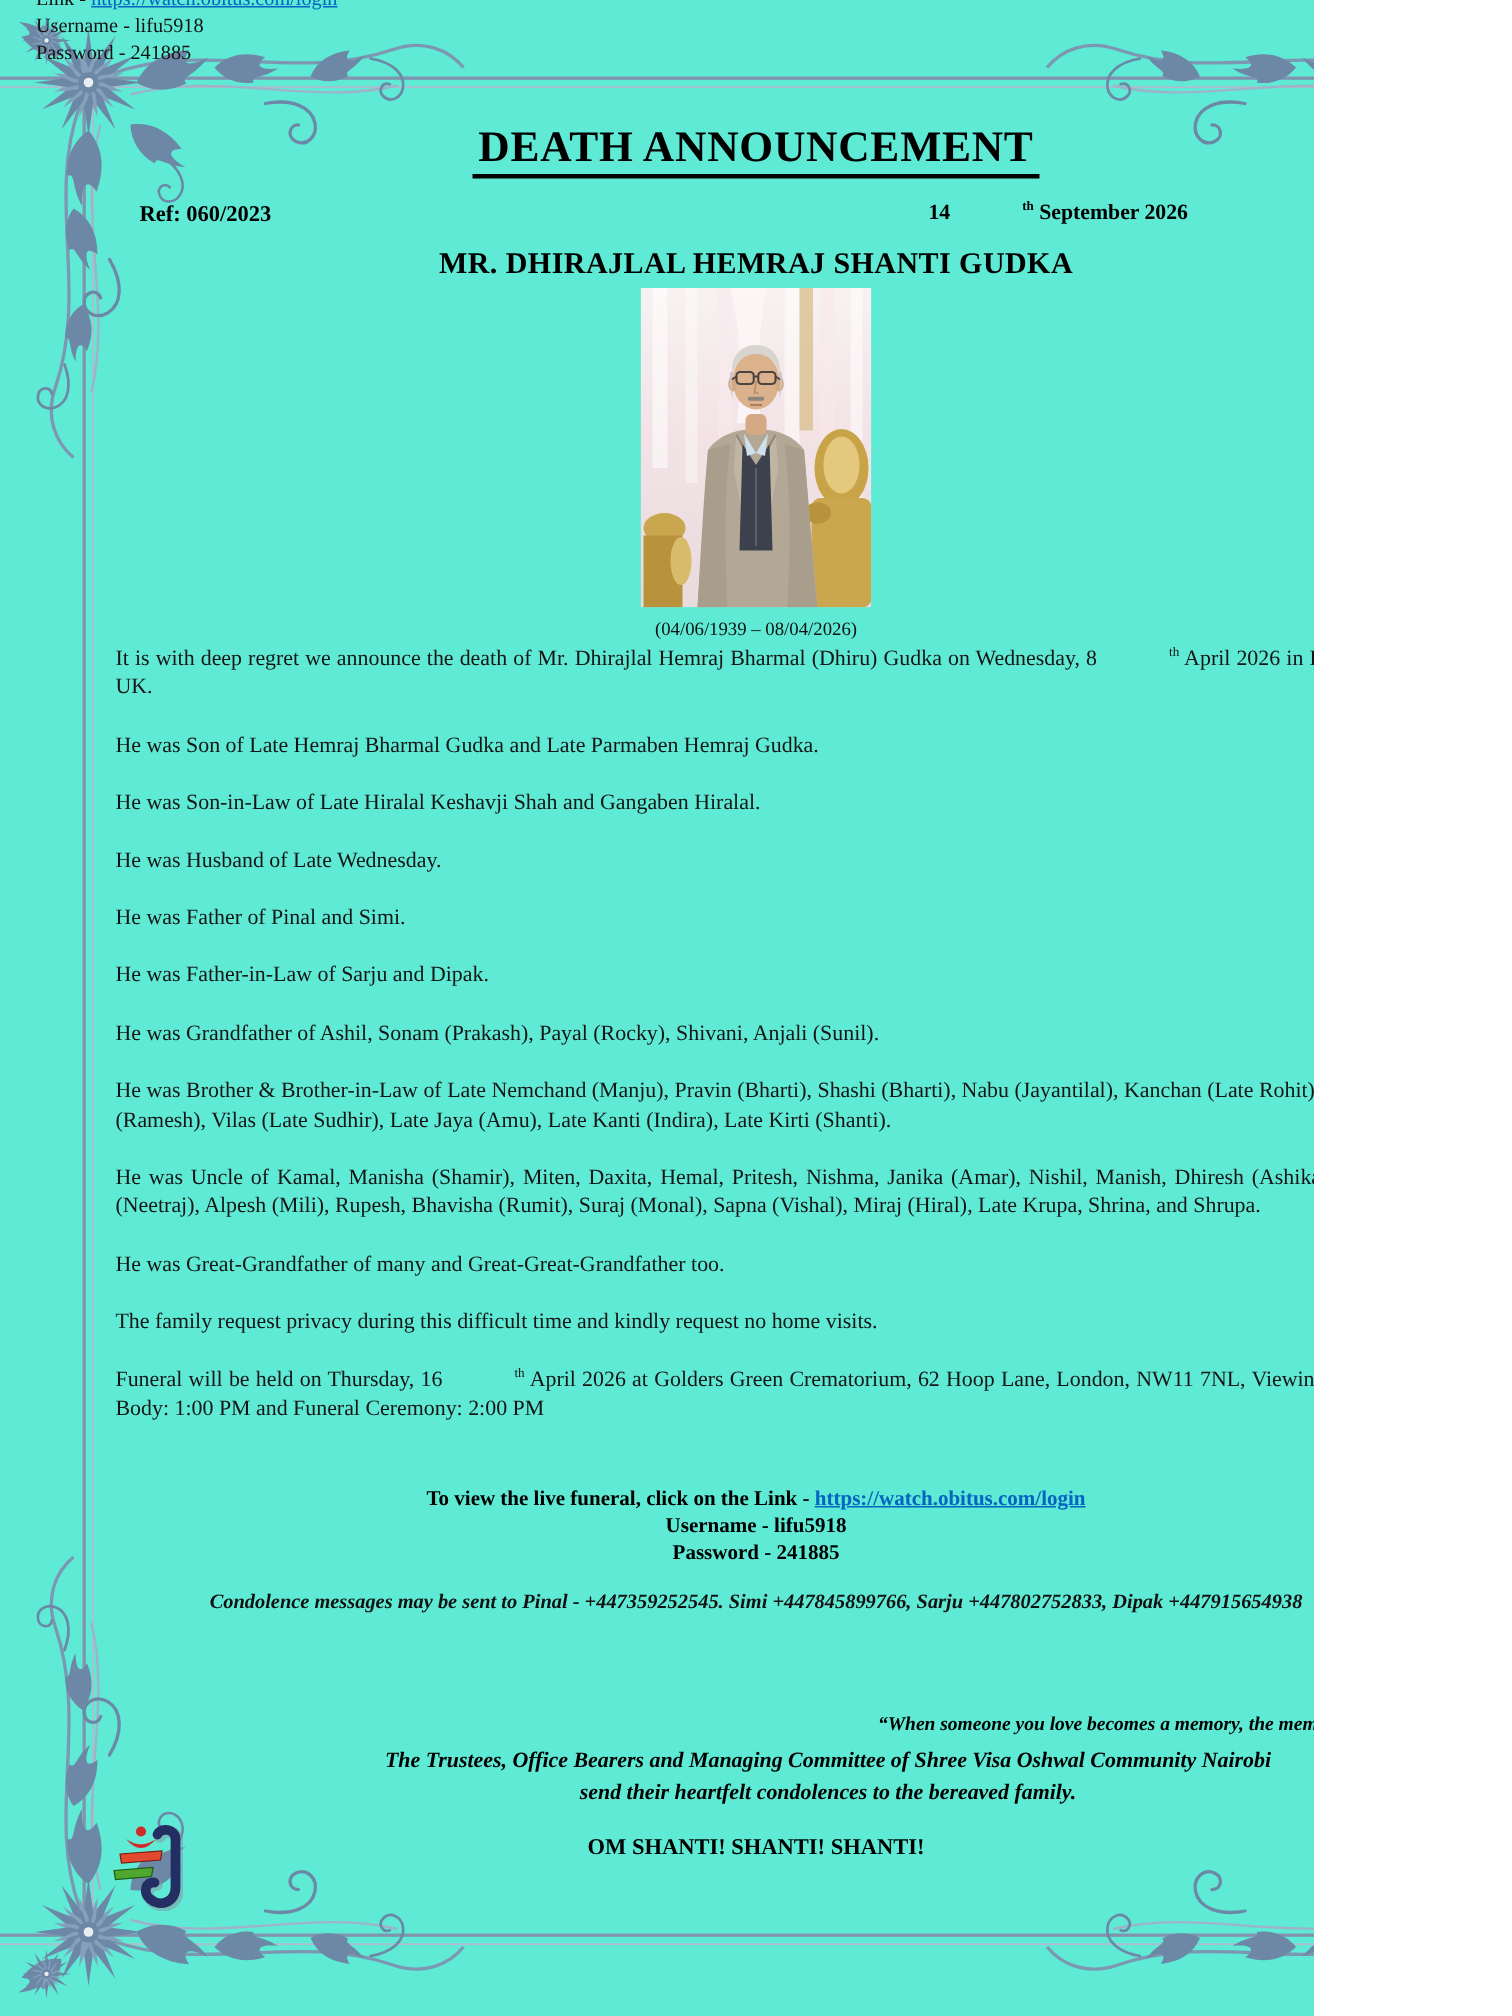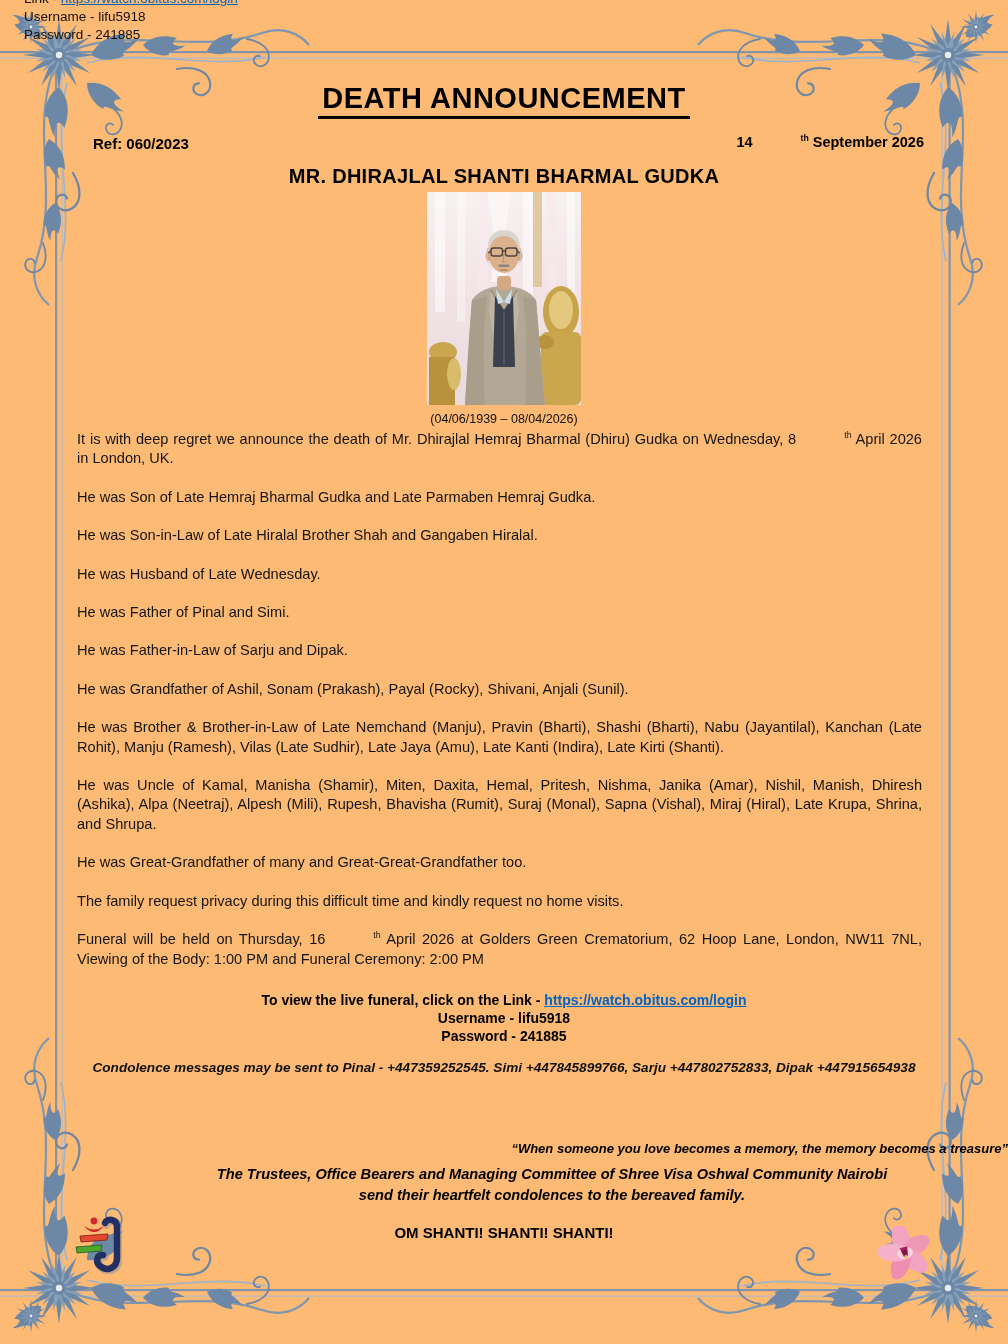--- a/index.html
+++ b/index.html
@@ -1,17 +1,17 @@
 <!DOCTYPE html>
 <html><head>
 <meta charset="utf-8">
 <style>
   html,body{margin:0;padding:0;background:#ffffff;}
   body{font-family:"Liberation Sans","DejaVu Sans",sans-serif;color:#1c1c1c;}
-  #page{position:relative;width:1008px;height:1344px;background:#fdba74;overflow:hidden;}
+  #page{position:relative;width:876px;height:1344px;background:#5eead4;overflow:hidden;font-family:Liberation Serif, serif;}
 
   
   #border-svg{position:absolute;left:0;top:0;width:1008px;height:1344px;pointer-events:none;}
 
   
   .top-creds{position:absolute;left:24px;top:-10px;font-size:13.5px;line-height:18px;color:#111;}
   .top-creds .lnk{color:#0563c1;text-decoration:underline;cursor:pointer;}
 
   
   .title-wrap{position:absolute;left:0;top:82px;width:1008px;text-align:center;}
@@ -135,21 +135,21 @@
     <div><span>Link - </span><span class="lnk">https://watch.obitus.com/login</span></div>
     <div>Username - lifu5918</div>
     <div>Password - 241885</div>
   </div>
 
   <div class="title-wrap">
     <span class="title">DEATH ANNOUNCEMENT</span>
   </div>
   <div class="ref">Ref: 060/2023</div>
   <div class="date"><span>14</span><sup>th</sup><span> September 2026</span></div>
-  <div class="deceased-name">MR. DHIRAJLAL SHANTI BHARMAL GUDKA</div>
+  <div class="deceased-name">MR. DHIRAJLAL HEMRAJ SHANTI GUDKA</div>
 
   <div class="photo">
     <svg viewBox="0 0 154 213" width="154" height="213" xmlns="http://www.w3.org/2000/svg">
       <defs>
         <linearGradient id="bgGrad" x1="0" y1="0" x2="0" y2="1">
           <stop offset="0" stop-color="#f7f2f1"></stop>
           <stop offset=".45" stop-color="#f3e3e6"></stop>
           <stop offset="1" stop-color="#e8dbdd"></stop>
         </linearGradient>
       </defs>
@@ -207,21 +207,21 @@
       <path d="M77,62 L76,70 L79,70" fill="none" stroke="#b98e66" stroke-width="1.1"></path>
       <rect x="71.5" y="72.5" width="11" height="2.6" rx="1.3" fill="#8d857c"></rect>
       <line x1="73" y1="78" x2="81" y2="78" stroke="#a97f5e" stroke-width="1.2"></line>
     </svg>
   </div>
   <div class="photo-caption">(04/06/1939 – 08/04/2026)</div>
 
   <div class="body-text">
     <p><span>It is with deep regret we announce the death of Mr. Dhirajlal Hemraj Bharmal (Dhiru) Gudka on Wednesday, 8</span><sup>th</sup><span> April 2026 in London, UK.</span></p>
     <p>He was Son of Late Hemraj Bharmal Gudka and Late Parmaben Hemraj Gudka.</p>
-    <p>He was Son-in-Law of Late Hiralal Brother Shah and Gangaben Hiralal.</p>
+    <p>He was Son-in-Law of Late Hiralal Keshavji Shah and Gangaben Hiralal.</p>
     <p>He was Husband of Late Wednesday.</p>
     <p>He was Father of Pinal and Simi.</p>
     <p>He was Father-in-Law of Sarju and Dipak.</p>
     <p>He was Grandfather of Ashil, Sonam (Prakash), Payal (Rocky), Shivani, Anjali (Sunil).</p>
     <p>He was Brother &amp; Brother-in-Law of Late Nemchand (Manju), Pravin (Bharti), Shashi (Bharti), Nabu (Jayantilal), Kanchan (Late Rohit), Manju (Ramesh), Vilas (Late Sudhir), Late Jaya (Amu), Late Kanti (Indira), Late Kirti (Shanti).</p>
     <p>He was Uncle of Kamal, Manisha (Shamir), Miten, Daxita, Hemal, Pritesh, Nishma, Janika (Amar), Nishil, Manish, Dhiresh (Ashika), Alpa (Neetraj), Alpesh (Mili), Rupesh, Bhavisha (Rumit), Suraj (Monal), Sapna (Vishal), Miraj (Hiral), Late Krupa, Shrina, and Shrupa.</p>
     <p>He was Great-Grandfather  of many and Great-Great-Grandfather too.</p>
     <p>The family request privacy during this difficult time and kindly request no home visits.</p>
     <p><span>Funeral will be held on Thursday, 16</span><sup>th</sup><span> April 2026 at Golders Green Crematorium, 62 Hoop Lane, London, NW11 7NL, Viewing of the Body: 1:00 PM and Funeral Ceremony: 2:00 PM</span></p>
   </div>

